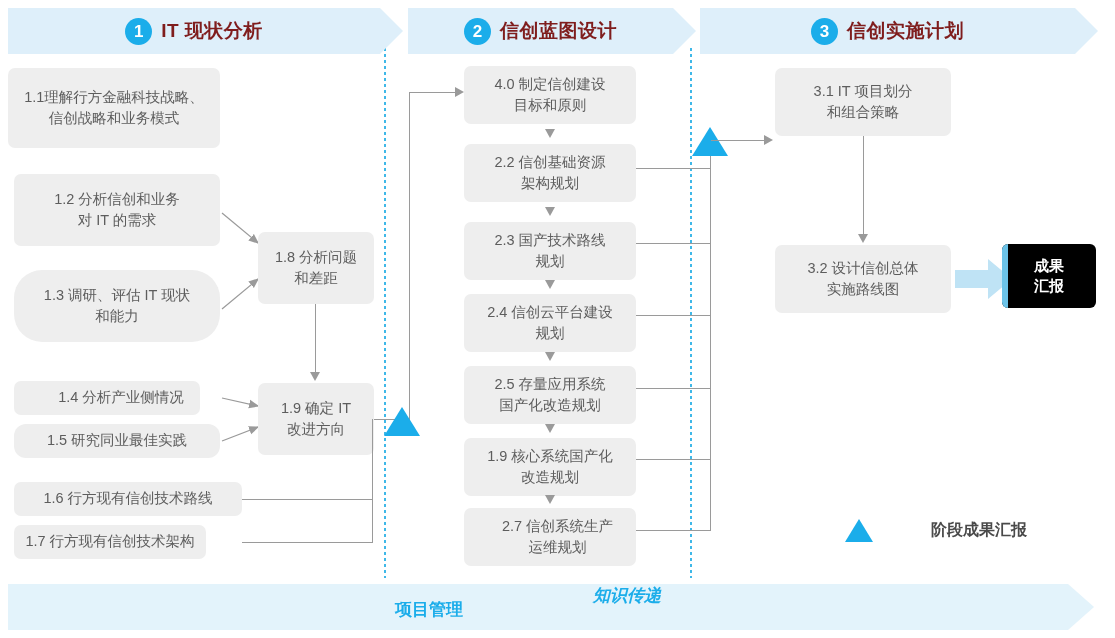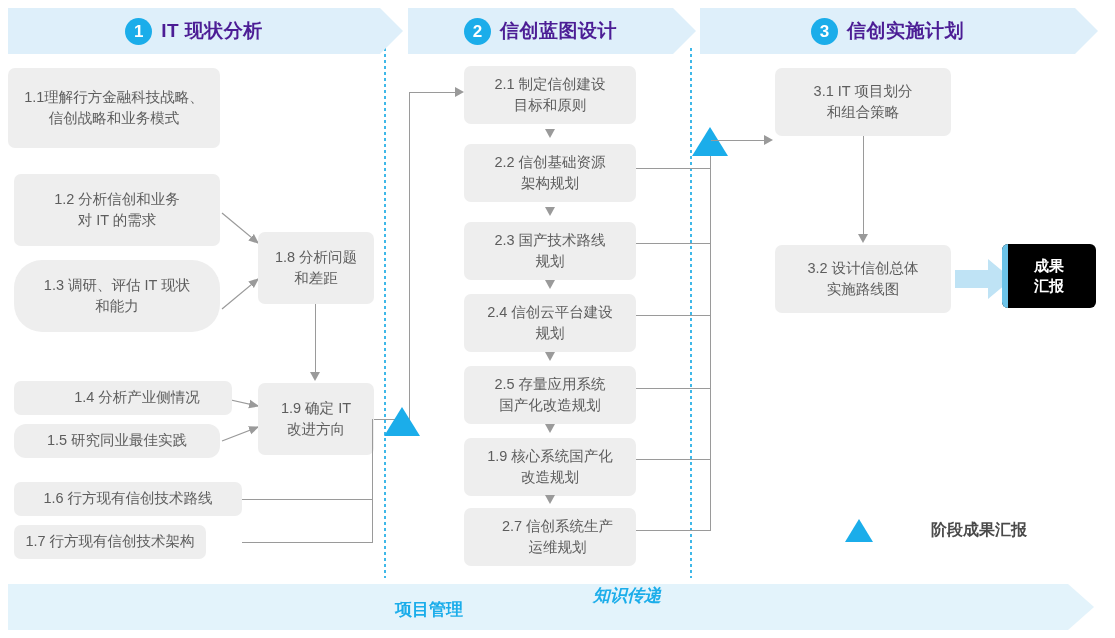--- a/index.html
+++ b/index.html
@@ -50,21 +50,21 @@
     background: #1badea;
     color: #ffffff;
     font-size: 17px;
     font-weight: bold;
     display: flex;
     align-items: center;
     justify-content: center;
     line-height: 1;
   }
   .phase-title {
-    color: #4c1d95;
+    color: #7f1d1d;
     font-size: 19px;
     font-weight: bold;
     letter-spacing: 0.5px;
     white-space: nowrap;
   }
 
   
   .box {
     position: absolute;
     background: #eeeeee;
@@ -244,25 +244,25 @@
   </svg>
 
   <div class="box" style="left:8px; top:68px; width:212px; height:80px;">
     <span>1.1理解行方金融科技战略、
 信创战略和业务模式</span>
   </div>
   <div class="box" style="left:14px; top:174px; width:206px; height:72px;">
     <span>1.2 分析信创和业务
 对 IT 的需求</span>
   </div>
-  <div class="box" style="left:14px; top:260px; width:206px; height:72px;border-radius:28px;">
+  <div class="box" style="left:14px; top:270px; width:206px; height:72px;border-radius:28px;">
     <span>1.3 调研、评估 IT 现状
 和能力</span>
   </div>
-  <div class="box" style="left:14px; top:381px; width:218px; height:34px;padding-left:36px;">
+  <div class="box" style="left:14px; top:381px; width:186px; height:34px;padding-left:36px;">
     <span>1.4 分析产业侧情况</span>
   </div>
   <div class="box" style="left:14px; top:424px; width:206px; height:34px;border-radius:12px;">
     <span>1.5 研究同业最佳实践</span>
   </div>
   <div class="box" style="left:14px; top:482px; width:228px; height:34px;">
     <span>1.6 行方现有信创技术路线</span>
   </div>
   <div class="box" style="left:14px; top:525px; width:192px; height:34px;">
     <span>1.7 行方现有信创技术架构</span>
@@ -284,21 +284,21 @@
   <div class="vline" style="left:372px; top:419px; height:124px;"></div>
 
   <div class="hline" style="left:374px; top:419px; width:36px;"></div>
   <div class="vline" style="left:409px; top:92px; height:328px;"></div>
   <div class="hline" style="left:409px; top:92px; width:50px;"></div>
   <div class="arrow-right" style="left:455px; top:86.5px;"></div>
 
   <div class="tri" style="left:384px; top:407px;"></div>
 
   <div class="box" style="left:464px; top:66px; width:172px; height:58px;">
-    <span>2.1 制定信创建设
+    <span>4.0 制定信创建设
 目标和原则</span>
   </div>
   <div class="box" style="left:464px; top:144px; width:172px; height:58px;">
     <span>2.2 信创基础资源
 架构规划</span>
   </div>
   <div class="box" style="left:464px; top:222px; width:172px; height:58px;">
     <span>2.3 国产技术路线
 规划</span>
   </div>

